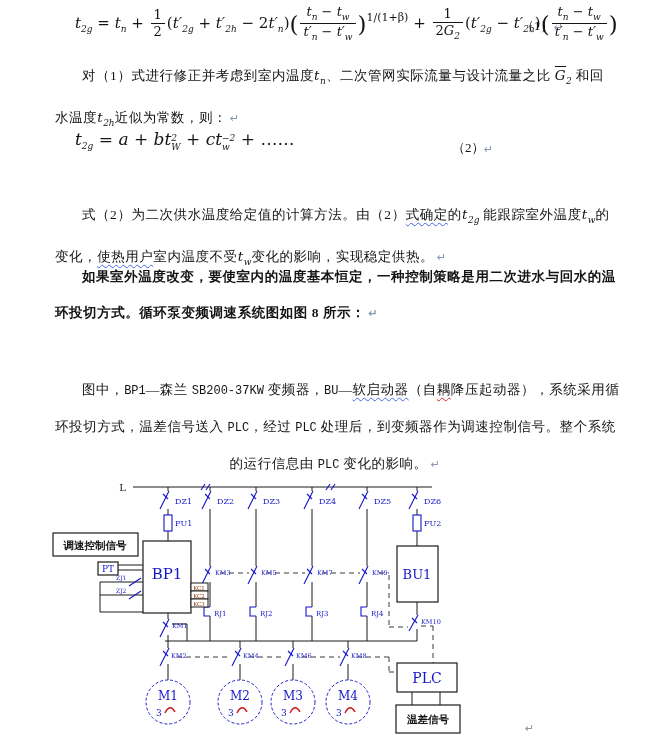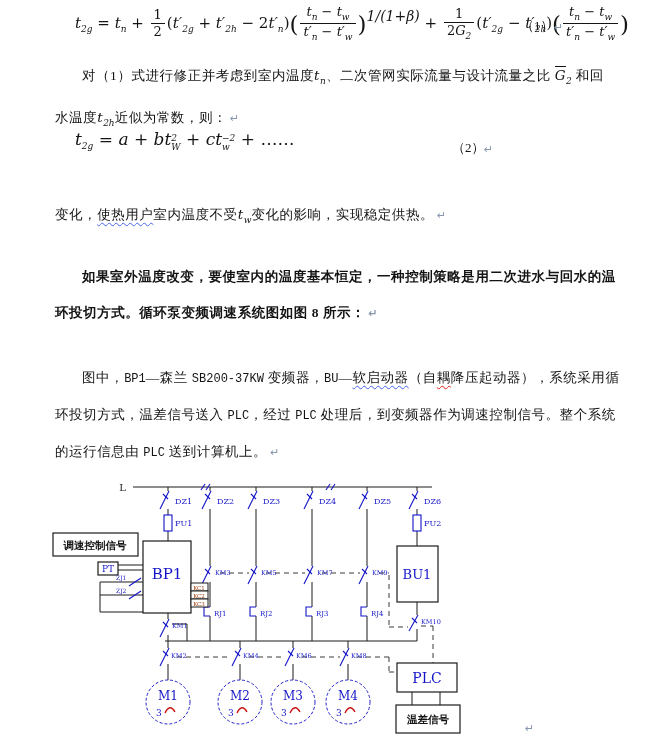--- a/index.html
+++ b/index.html
@@ -5,21 +5,21 @@
   html,body{margin:0;padding:0;background:#fff;}
   .page{position:relative;width:650px;height:743px;background:#ffffff;overflow:hidden;
         font-family:"Liberation Serif",serif;color:#141414;}
   .abs{position:absolute;}
   .doc-line{font-size:13.5px;letter-spacing:0.55px;line-height:36px;white-space:nowrap;}
   .ind{padding-left:27px;}
   .textblock{left:55px;width:560px;}
   .formula{left:75px;font-family:"DejaVu Serif",serif;font-size:15px;white-space:nowrap;}
   .seg.i{font-style:italic;font-family:"DejaVu Serif",serif;}
   .seg.sub{font-size:9px;font-style:italic;font-family:"DejaVu Serif",serif;vertical-align:-4px;letter-spacing:0;}
-  .seg.sup{font-size:14px;font-style:italic;font-family:"DejaVu Serif",serif;vertical-align:7px;letter-spacing:0;}
+  .seg.sup{font-size:11px;font-family:"DejaVu Serif",serif;vertical-align:7px;letter-spacing:0;}
   .seg.over{border-top:1px solid #141414;}
   .seg.mono{font-family:"Liberation Mono",monospace;font-size:12px;letter-spacing:0;}
   .seg.wavy{text-decoration:underline wavy #4466ee 1px;text-underline-offset:3px;}
   .seg.wavyr{text-decoration:underline wavy #dd2222 1px;text-underline-offset:3px;}
   .seg.pil{color:#8696ad;font-family:"DejaVu Sans",sans-serif;font-size:11px;font-style:normal;margin-left:3px;}
   .seg.bigp{font-size:23px;vertical-align:middle;font-style:normal;}
   .frac{display:inline-block;vertical-align:middle;text-align:center;margin:0 2px;font-size:13px;}
   .frac .fnum{display:block;border-bottom:1px solid #141414;padding:0 3px;line-height:1.25;}
   .frac .fden{display:block;padding:0 3px;line-height:1.25;}
   .supsub{display:inline-block;vertical-align:-5px;font-size:9px;line-height:1.05;font-style:italic;
@@ -45,32 +45,33 @@
   </div>
 
   <div class="abs formula" style="top:129px;font-size:17px;">
     <span><span class="seg i">t</span><span class="seg sub">2g</span><span class="seg"> = </span><span class="seg i">a</span><span class="seg"> + </span><span class="seg i">b</span><span class="seg i">t</span><span class="supsub"><span>2</span><span>W</span></span><span class="seg"> + </span><span class="seg i">c</span><span class="seg i">t</span><span class="supsub"><span>−2</span><span>w</span></span><span class="seg"> + ……</span></span>
   </div>
   <span class="eqnum abs" style="left:452px;top:139px;">（2）</span>
   <span class="abs" style="left:481px;top:139px;"><span class="seg pil">↵</span></span>
 
 
   <div class="abs textblock doc-line" style="top:196px;">
+    <div class="ind"><span class="seg">式（2）为二次供水温度给定值的计算方法。由（2）</span><span class="seg wavy">式确定</span><span class="seg">的</span><span class="seg i">t</span><span class="seg sub">2g</span><span class="seg"> 能跟踪室外温度</span><span class="seg i">t</span><span class="seg sub">w</span><span class="seg">的</span></div>
     <div><span class="seg">变化，</span><span class="seg wavy">使热用户</span><span class="seg">室内温度不受</span><span class="seg i">t</span><span class="seg sub">w</span><span class="seg">变化的影响，实现稳定供热。</span><span class="seg pil">↵</span></div>
   </div>
 
   <div class="abs textblock doc-line" style="top:259px;font-weight:bold;">
     <div class="ind"><span class="seg">如果室外温度改变，要使室内的温度基本恒定，一种控制策略是用二次进水与回水的温</span></div>
     <div><span class="seg">环投切方式。循环泵变频调速系统图如图 </span><span class="seg">8</span><span class="seg"> 所示：</span><span class="seg pil">↵</span></div>
   </div>
 
-  <div class="abs textblock doc-line" style="top:360px;">
+  <div class="abs textblock doc-line" style="top:372px;text-align:center;">
     <div class="ind"><span class="seg">图中，</span><span class="seg mono">BP1</span><span class="seg">—森兰 </span><span class="seg mono">SB200-37KW</span><span class="seg"> 变频器，</span><span class="seg mono">BU</span><span class="seg">—</span><span class="seg wavy">软启动器</span><span class="seg">（自</span><span class="seg wavyr">耦</span><span class="seg">降压起动器），系统采用循</span></div>
     <div><span class="seg">环投切方式，温差信号送入 </span><span class="seg mono">PLC</span><span class="seg">，经过 </span><span class="seg mono">PLC</span><span class="seg"> 处理后，到变频器作为调速控制信号。整个系统</span></div>
-    <div><span class="seg">的运行信息由 </span><span class="seg mono">PLC</span><span class="seg"> 送到计算机上。</span><span class="seg pil">↵</span></div>
+    <div><span class="seg">的运行信息由 </span><span class="seg mono">PLC</span><span class="seg"> 变化的影响。</span><span class="seg pil">↵</span></div>
   </div>
 
   <svg class="abs" style="left:50px;top:476px;" width="420" height="266" viewBox="0 0 420 266">
 
     <g stroke="#1b1b1b" stroke-width="1" fill="none">
       <line x1="83" y1="11" x2="382" y2="11"></line>
 
       <line x1="118" y1="11" x2="118" y2="15"></line>
         <line x1="118" y1="33" x2="118" y2="38"></line>
         <line x1="118" y1="56" x2="118" y2="65"></line>

